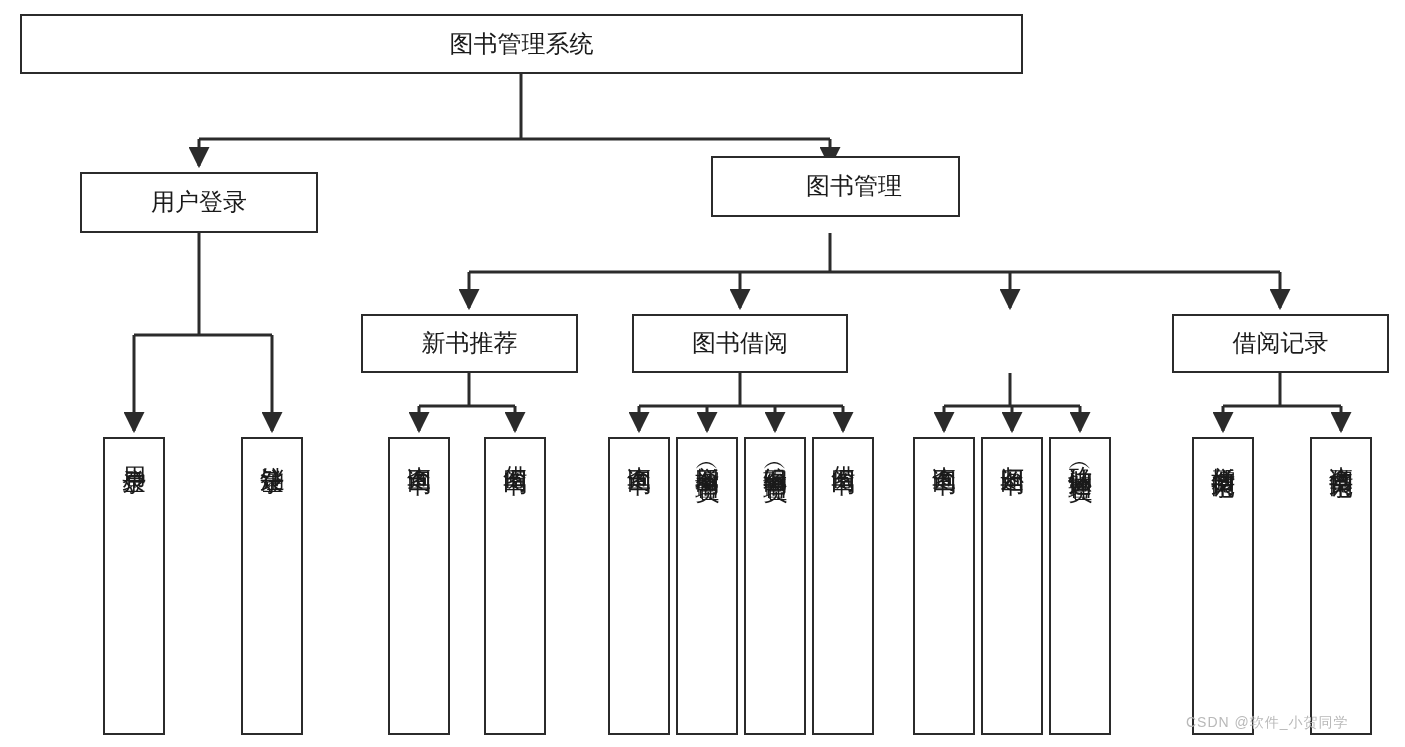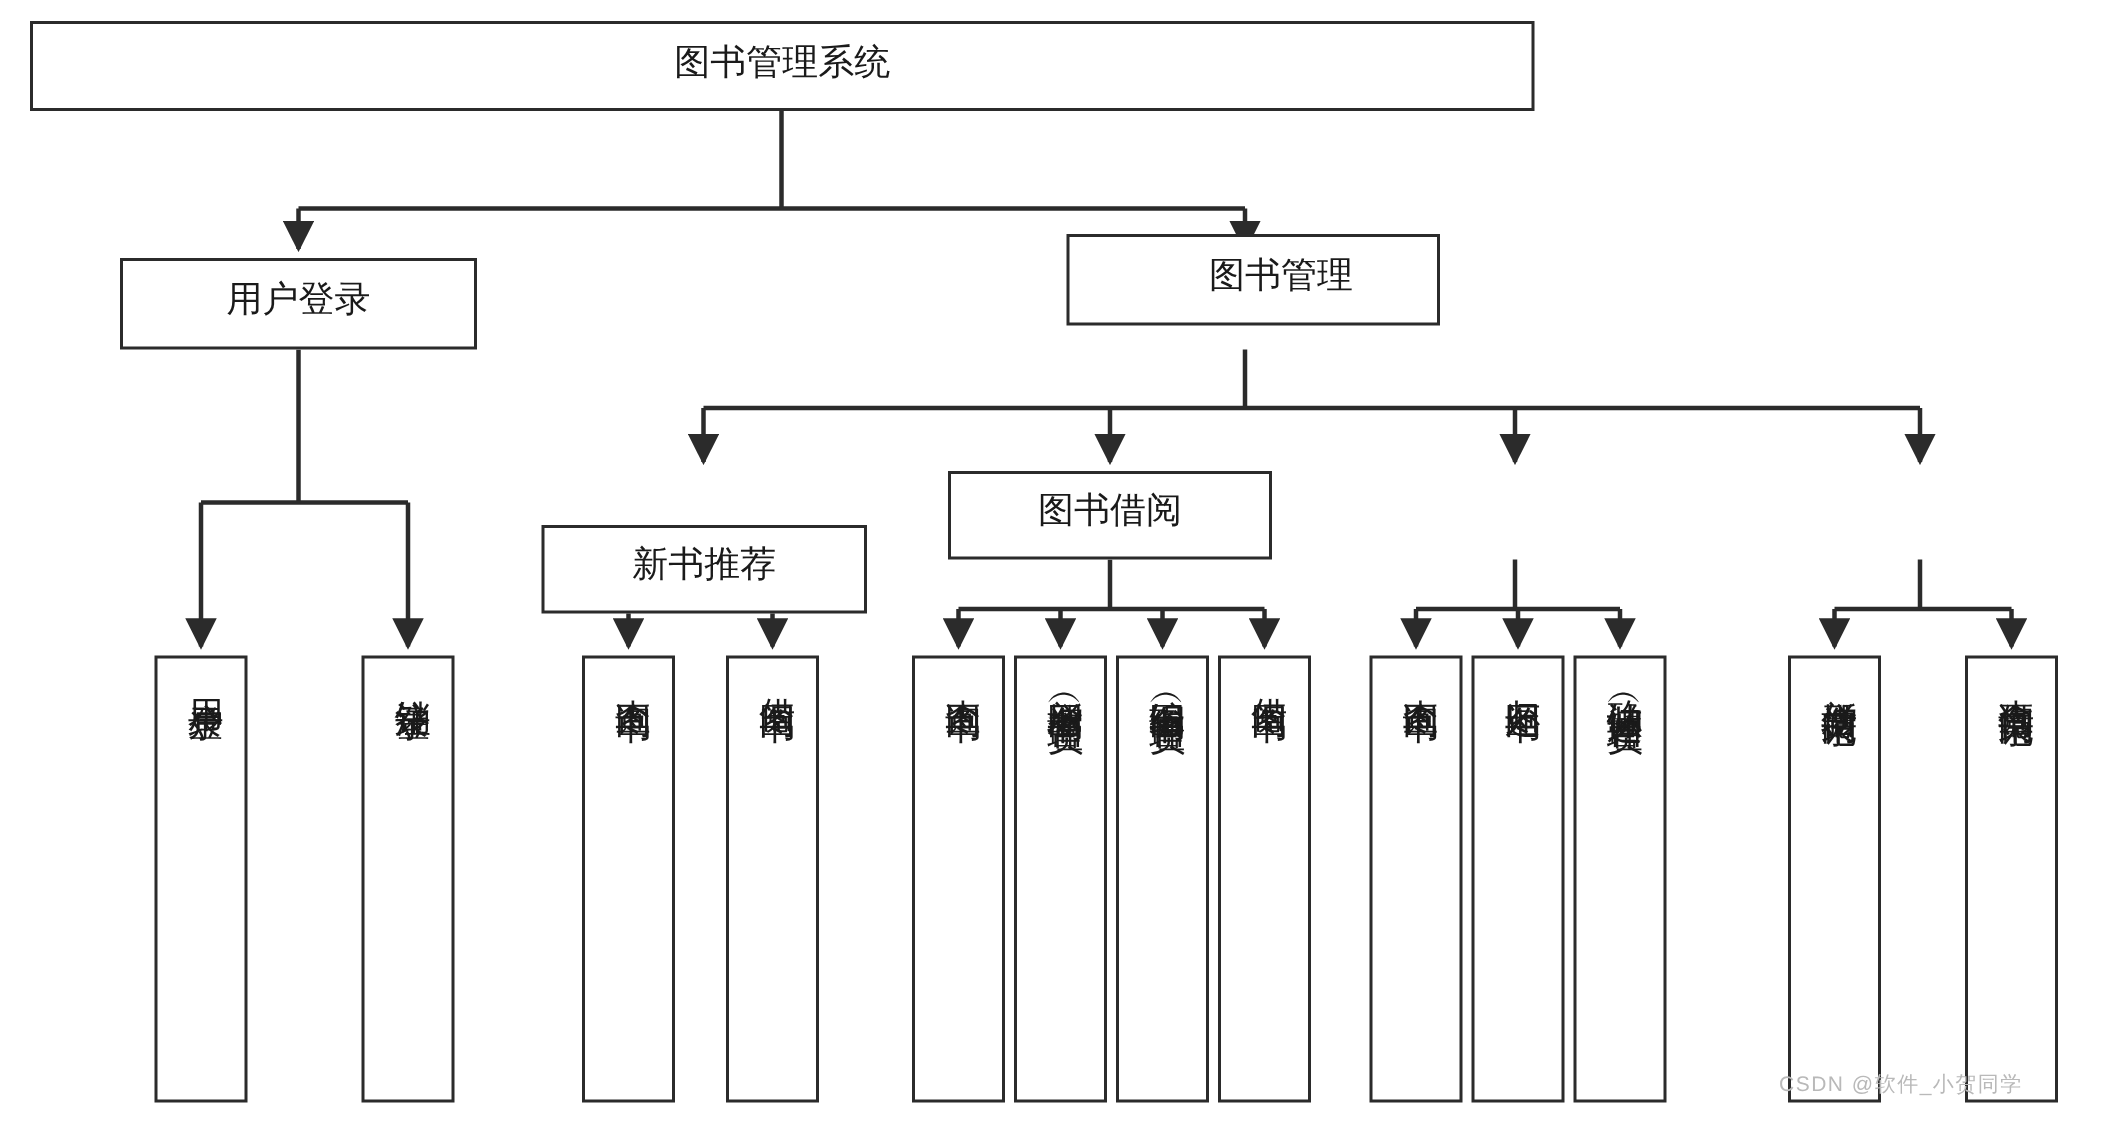--- a/index.html
+++ b/index.html
@@ -26,21 +26,20 @@
   }
   .node {
     position: absolute;
     box-sizing: border-box;
     background: #ffffff;
     border: 2px solid #2b2b2b;
     display: flex;
     align-items: center;
     justify-content: center;
     color: #1a1a1a;
-    font-family: Liberation Mono, monospace;
   }
   .node .label {
     display: block;
     text-align: center;
     line-height: 1.18;
     white-space: nowrap;
   }
   .node.horizontal .label {
     font-size: 24px;
   }
@@ -127,25 +126,28 @@
     <span class="label">图书管理系统</span>
   </div>
 
   <div class="node horizontal" style="left: 80px; top: 172px; width: 238px; height: 61px;">
     <span class="label">用户登录</span>
   </div>
   <div class="node horizontal" style="left: 711px; top: 156px; width: 249px; height: 61px; padding-left: 37px;">
     <span class="label">图书管理</span>
   </div>
 
-  <div class="node horizontal" style="left: 361px; top: 314px; width: 217px; height: 59px; margin-top: 36px;">
+  <div class="node horizontal" style="left: 361px; top: 314px; width: 217px; height: 59px;">
     <span class="label">新书推荐</span>
   </div>
   <div class="node horizontal" style="left: 632px; top: 314px; width: 216px; height: 59px;">
     <span class="label">图书借阅</span>
+  </div>
+  <div class="node horizontal" style="left: 1172px; top: 314px; width: 217px; height: 59px;">
+    <span class="label">借阅记录</span>
   </div>
 
   <div class="node vertical" style="left: 103px; top: 437px; width: 62px; height: 298px;">
     <span class="label">用户登录</span>
   </div>
   <div class="node vertical" style="left: 241px; top: 437px; width: 62px; height: 298px;">
     <span class="label">注销登录</span>
   </div>
   <div class="node vertical" style="left: 388px; top: 437px; width: 62px; height: 298px;">
     <span class="label">查询图书</span>

